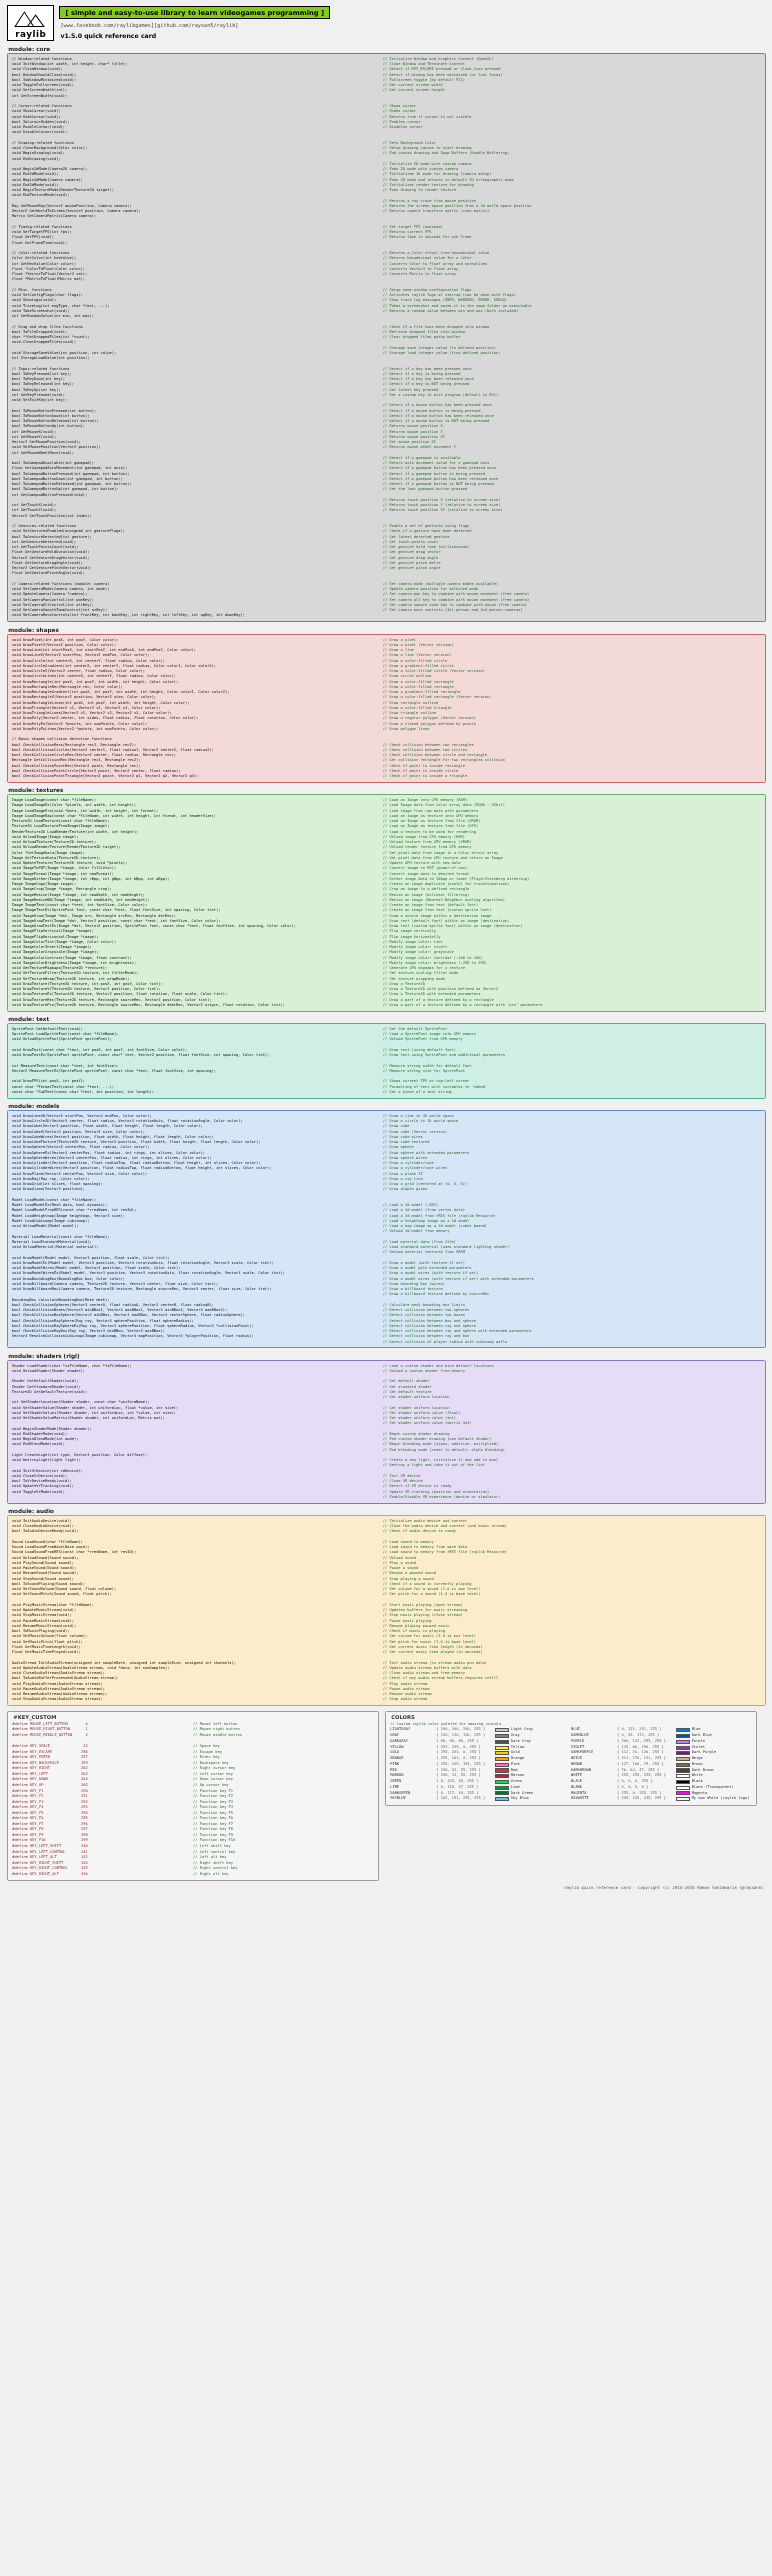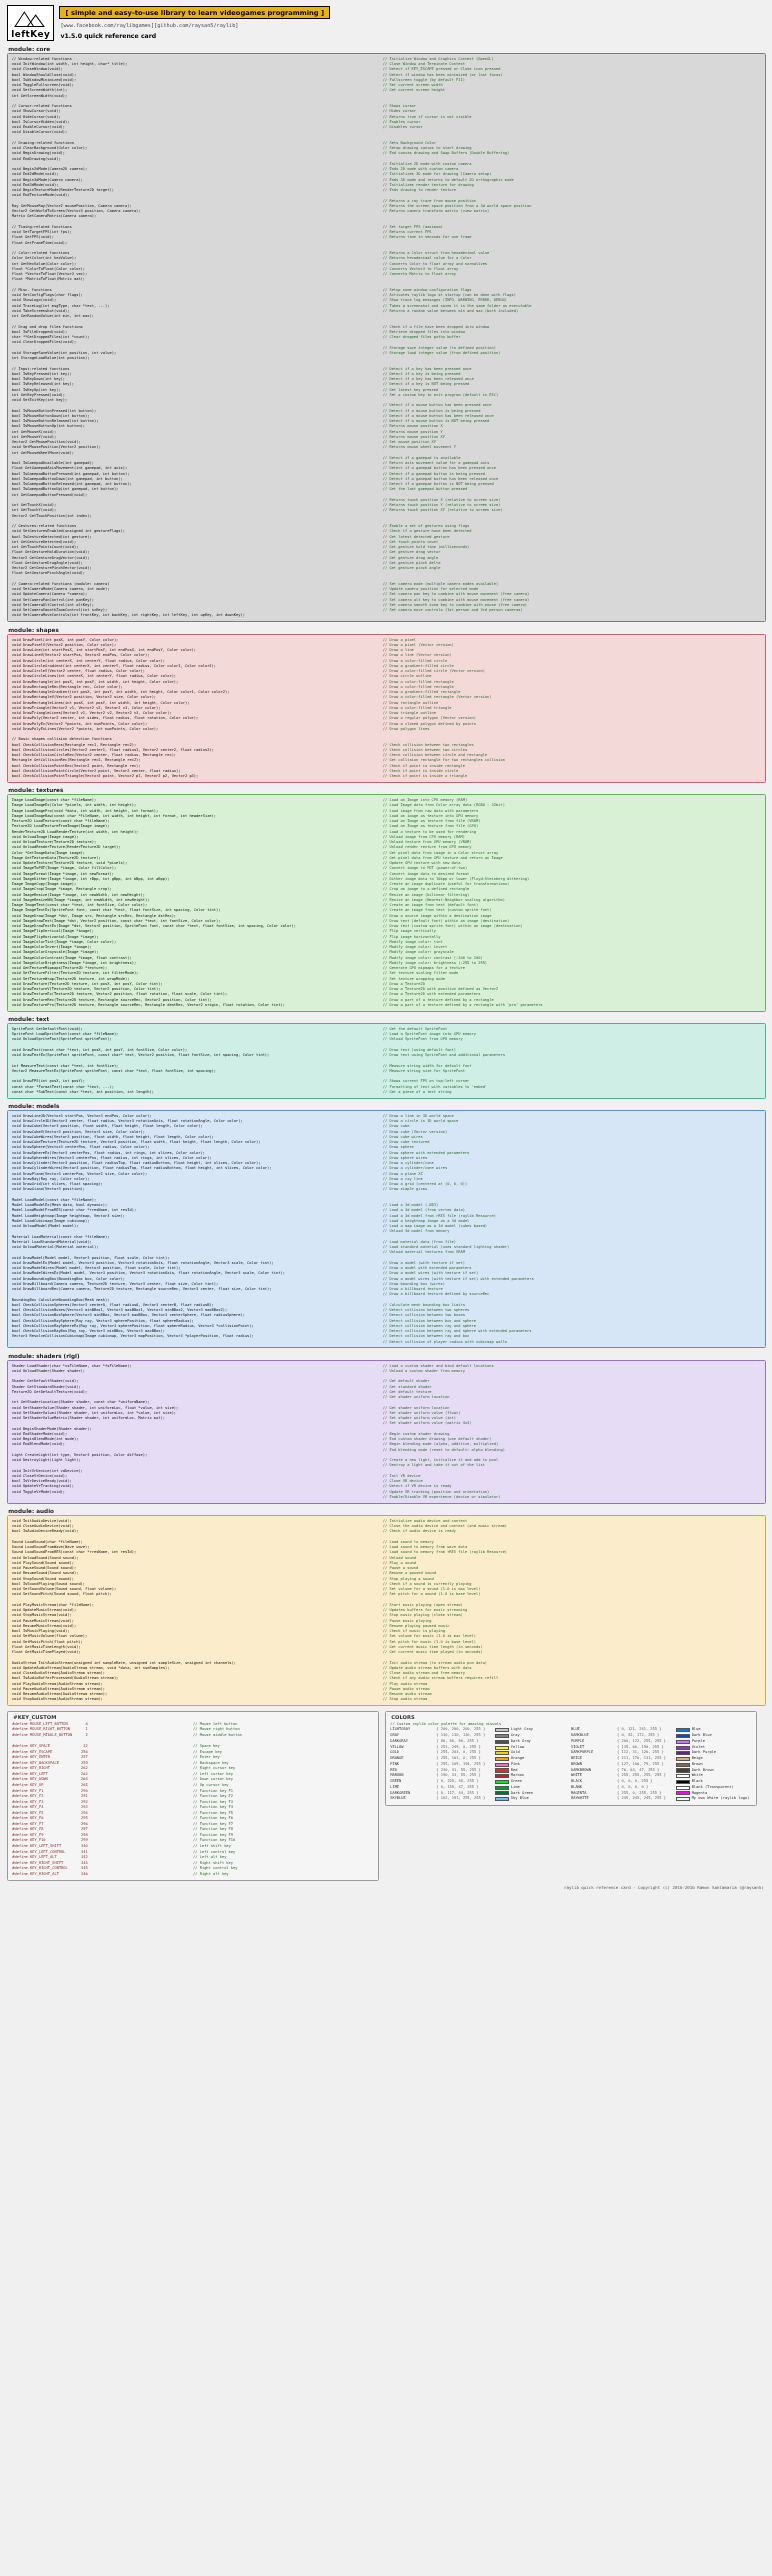--- a/index.html
+++ b/index.html
@@ -15,21 +15,21 @@
   .header { display: flex; align-items: flex-start; gap: 5.2px; margin-bottom: 5.2px; }
   .logo {
     width: 47px; height: 36px; border: 1.5px solid #000; background: #fff;
     display: flex; flex-direction: column; justify-content: flex-end; align-items: center;
     position: relative; flex: 0 0 auto;
   }
   .logo-mark { position: absolute; top: 3.1px; left: 4.1px; width: 36px; height: 20.6px; }
   .logo-text { font-family: "DejaVu Sans", sans-serif; font-weight: bold; font-size: 8.8px; letter-spacing: 0.5px; margin-bottom: 1.5px; }
   .header-right { padding-top: 1px; }
   .title-box {
-    border: 1px solid #000; background: #eab308; display: inline-block;
+    border: 1px solid #000; background: #84cc16; display: inline-block;
     padding: 1.5px 5.2px; font-family: "DejaVu Sans", sans-serif; font-weight: bold; font-size: 6.7px;
   }
   .urls { font-size: 5.2px; color: #444; margin: 2.6px 0 3.1px 1px; }
   .urls div { line-height: 1.45; }
   .verline { font-family: "DejaVu Sans", sans-serif; font-weight: bold; font-size: 6.2px; margin-left: 1px; }
 
   
   .module { margin-bottom: 4.6px; }
   .module-title {
     font-family: "DejaVu Sans", sans-serif; font-weight: bold; font-size: 5.7px;
@@ -78,21 +78,21 @@
 <body>
 
 <div class="page">
 
   <div class="header">
     <div class="logo">
       <svg class="logo-mark" viewBox="0 0 70 40">
         <polygon points="6,34 24,6 42,34" fill="none" stroke="#000" stroke-width="2"></polygon>
         <polygon points="30,34 46,12 62,34" fill="none" stroke="#000" stroke-width="2"></polygon>
       </svg>
-      <div class="logo-text">leftKey</div>
+      <div class="logo-text">raylib</div>
     </div>
     <div class="header-right">
       <div class="title-box">[ simple and easy-to-use library to learn videogames programming ]</div>
       <div class="urls">
         <div>[www.facebook.com/raylibgames][github.com/raysan5/raylib]</div>
       </div>
       <div class="verline">v1.5.0 quick reference card</div>
     </div>
   </div>
 

